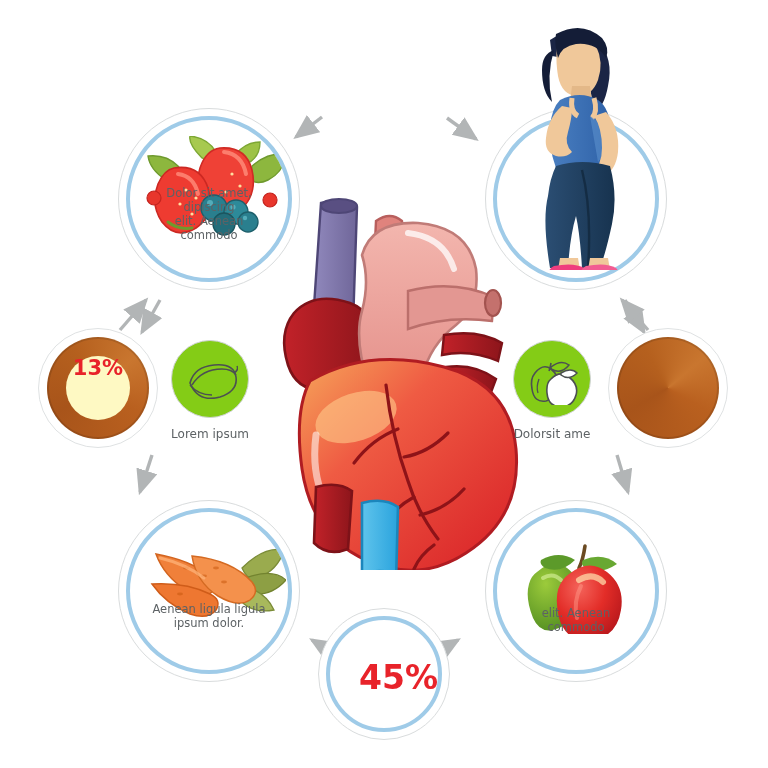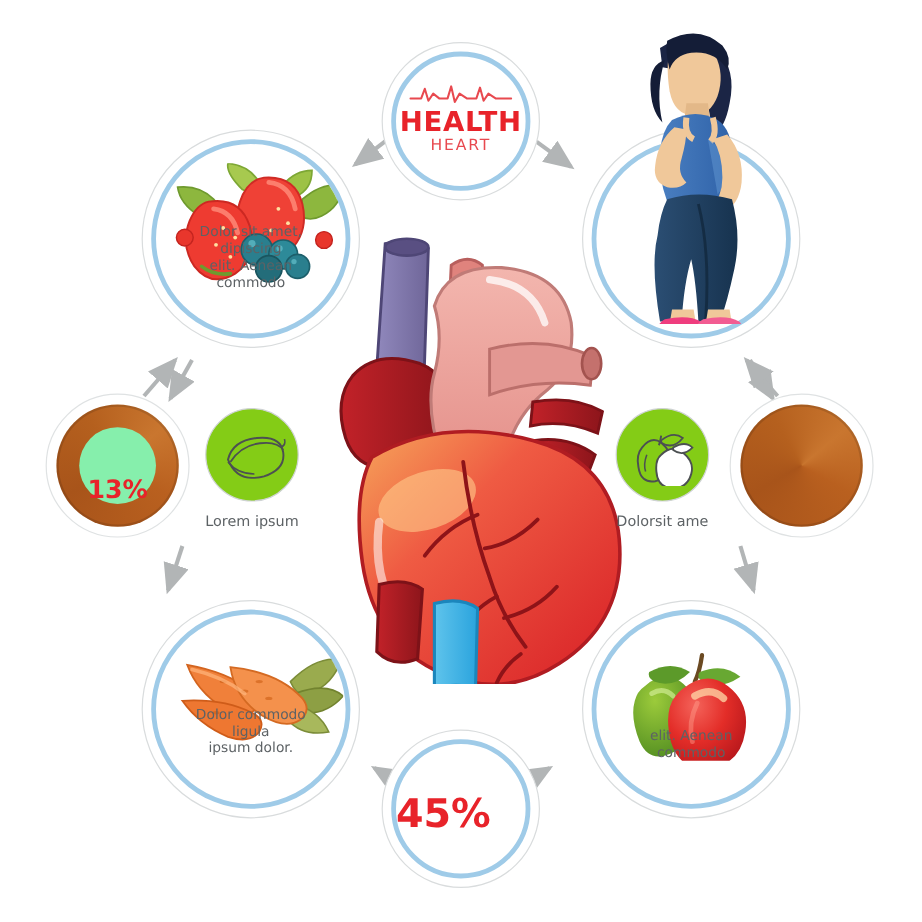--- a/index.html
+++ b/index.html
@@ -33,21 +33,21 @@
   
   #health{left:318px;top:35px;width:132px;height:132px;}
   #health .inner{border-width:4px;}
   .hh-wrap{position:absolute;left:0;right:0;top:22px;text-align:center;}
   .ecg{display:block;margin:0 auto 3px auto;}
   .hh-title{color:#e8232a;font-weight:bold;font-size:23px;letter-spacing:.5px;line-height:24px;font-family:"DejaVu Sans",sans-serif;}
   .hh-sub{color:#e8494f;font-size:13px;letter-spacing:1.5px;line-height:16px;font-family:"DejaVu Sans",sans-serif;}
 
   
   #pct45{left:318px;top:608px;width:132px;height:132px;}
-  .pcttext{position:absolute;left:0;right:0;top:38px;text-align:left;color:#e8232a;font-weight:bold;font-size:33px;font-family:"DejaVu Sans",sans-serif;}
+  .pcttext{position:absolute;left:0;right:0;top:38px;text-align:right;color:#e8232a;font-weight:bold;font-size:33px;font-family:"DejaVu Sans",sans-serif;}
 
   
   #berries{left:118px;top:108px;width:182px;height:182px;}
   #carrots{left:118px;top:500px;width:182px;height:182px;}
   #apples{left:485px;top:500px;width:182px;height:182px;}
   #woman{left:485px;top:108px;width:182px;height:182px;}
 
   #berries .caption{bottom:36px;}
   #carrots .caption{bottom:40px;text-align:center;}
   #apples .caption{bottom:36px;}
@@ -59,21 +59,21 @@
   #d13{left:38px;top:328px;}
   #d25{left:608px;top:328px;}
   .ring{
     position:absolute;left:8px;top:8px;right:8px;bottom:8px;border-radius:50%;
     background:
       conic-gradient(from 120deg,#b9601f 0deg,#a8541a 120deg,#b5601e 210deg,#c9762f 290deg,#b9601f 360deg);
     box-shadow:inset 0 0 0 2px rgba(0,0,0,0.12);
   }
   .hole{
     position:absolute;left:27px;top:27px;right:27px;bottom:27px;border-radius:50%;
-    background:#86efac;display:flex;align-items:flex-end;justify-content:center;
+    background:#fef9c3;display:flex;align-items:flex-start;justify-content:center;
   }
   .hole span{color:#e8232a;font-weight:bold;font-size:21px;font-family:"DejaVu Sans",sans-serif;}
 
   
   .iconcircle{width:78px;height:78px;border:1.6px solid #cfd3d4;background:#84cc16;}
   #icLemon{left:171px;top:340px;}
   #icApple{left:513px;top:340px;}
   .iconlabel{
     position:absolute;left:-32px;right:-32px;top:86px;text-align:center;
     color:#5d6265;font-size:12px;font-family:"DejaVu Sans",sans-serif;
@@ -165,31 +165,20 @@
       <path d="M156,312 q-22,12 -34,34"></path>
       <path d="M162,330 q26,-6 44,-26"></path>
       <path d="M176,360 q-14,10 -20,24"></path>
     </g>
 
     <path d="M58,302 q22,-6 36,4 l-4,58 q-20,8 -34,-6z" fill="url(#gDarkRed)" stroke="#7d1218" stroke-width="2.6"></path>
     <path d="M104,318 q22,-6 36,4 l-2,76 q-20,8 -34,-6z" fill="url(#gBlue)" stroke="#1b86bc" stroke-width="2.6"></path>
     <ellipse cx="122" cy="392" rx="17" ry="6" fill="#3fb2e4" stroke="#1b86bc" stroke-width="2.4"></ellipse>
   </svg>
 
-  <div class="node bigcircle" id="health">
-    <div class="inner">
-      <div class="hh-wrap">
-        <svg class="ecg" width="86" height="18" viewBox="0 0 86 18">
-          <path d="M1,13 L10,13 L13,5 L16,15 L20,9 L25,13 L32,13 L35,3 L38,16 L42,9 L48,13 L56,13 L59,4 L62,15 L66,9 L72,13 L85,13" fill="none" stroke="#e8494f" stroke-width="1.7" stroke-linejoin="round" stroke-linecap="round"></path>
-        </svg>
-        <div class="hh-title">HEALTH</div>
-        <div class="hh-sub">HEART</div>
-      </div>
-    </div>
-  </div>
 
   <div class="node bigcircle" id="berries">
     <div class="inner">
       <svg class="art" style="left:14px;top:16px;" width="142" height="100" viewBox="0 0 142 100">
         <g>
           <path d="M22,44 q-16,-10 -18,-24 q18,-2 30,10 q8,8 6,16z" fill="#8db73e" stroke="#6f9a2e" stroke-width="1.4"></path>
           <path d="M108,30 q16,-14 34,-12 q-2,18 -18,26 q-10,5 -18,0z" fill="#8db73e" stroke="#6f9a2e" stroke-width="1.4"></path>
           <path d="M58,22 q-14,-14 -12,-22 q18,2 26,16 q4,8 0,12z" fill="#a7c94f" stroke="#7da734" stroke-width="1.4"></path>
           <path d="M92,18 q10,-12 24,-12 q0,16 -14,22 q-8,3 -12,-2z" fill="#9dc246" stroke="#7da734" stroke-width="1.4"></path>
 
@@ -289,21 +278,21 @@
             <ellipse cx="40" cy="30" rx="3" ry="1.4"></ellipse>
               <ellipse cx="58" cy="38" rx="3" ry="1.4"></ellipse>
             <ellipse cx="34" cy="56" rx="3" ry="1.4"></ellipse>
               <ellipse cx="70" cy="30" rx="3" ry="1.4"></ellipse>
             <ellipse cx="78" cy="44" rx="3" ry="1.4"></ellipse>
           </g>
           <path d="M14,20 q26,6 44,20" stroke="#ffb67e" stroke-width="3" fill="none" opacity=".7" stroke-linecap="round"></path>
         </g>
       </svg>
       <div class="caption">
-        <div>Dolor commodo ligula</div>
+        <div>Aenean ligula ligula</div>
         <div>ipsum dolor.</div>
       </div>
     </div>
   </div>
 
   <div class="node bigcircle" id="apples">
     <div class="inner">
       <svg class="art" style="left:26px;top:22px;" width="120" height="100" viewBox="0 0 120 100">
         <defs>
           <radialGradient id="gRedApple" cx="0.35" cy="0.3" r="0.8">

